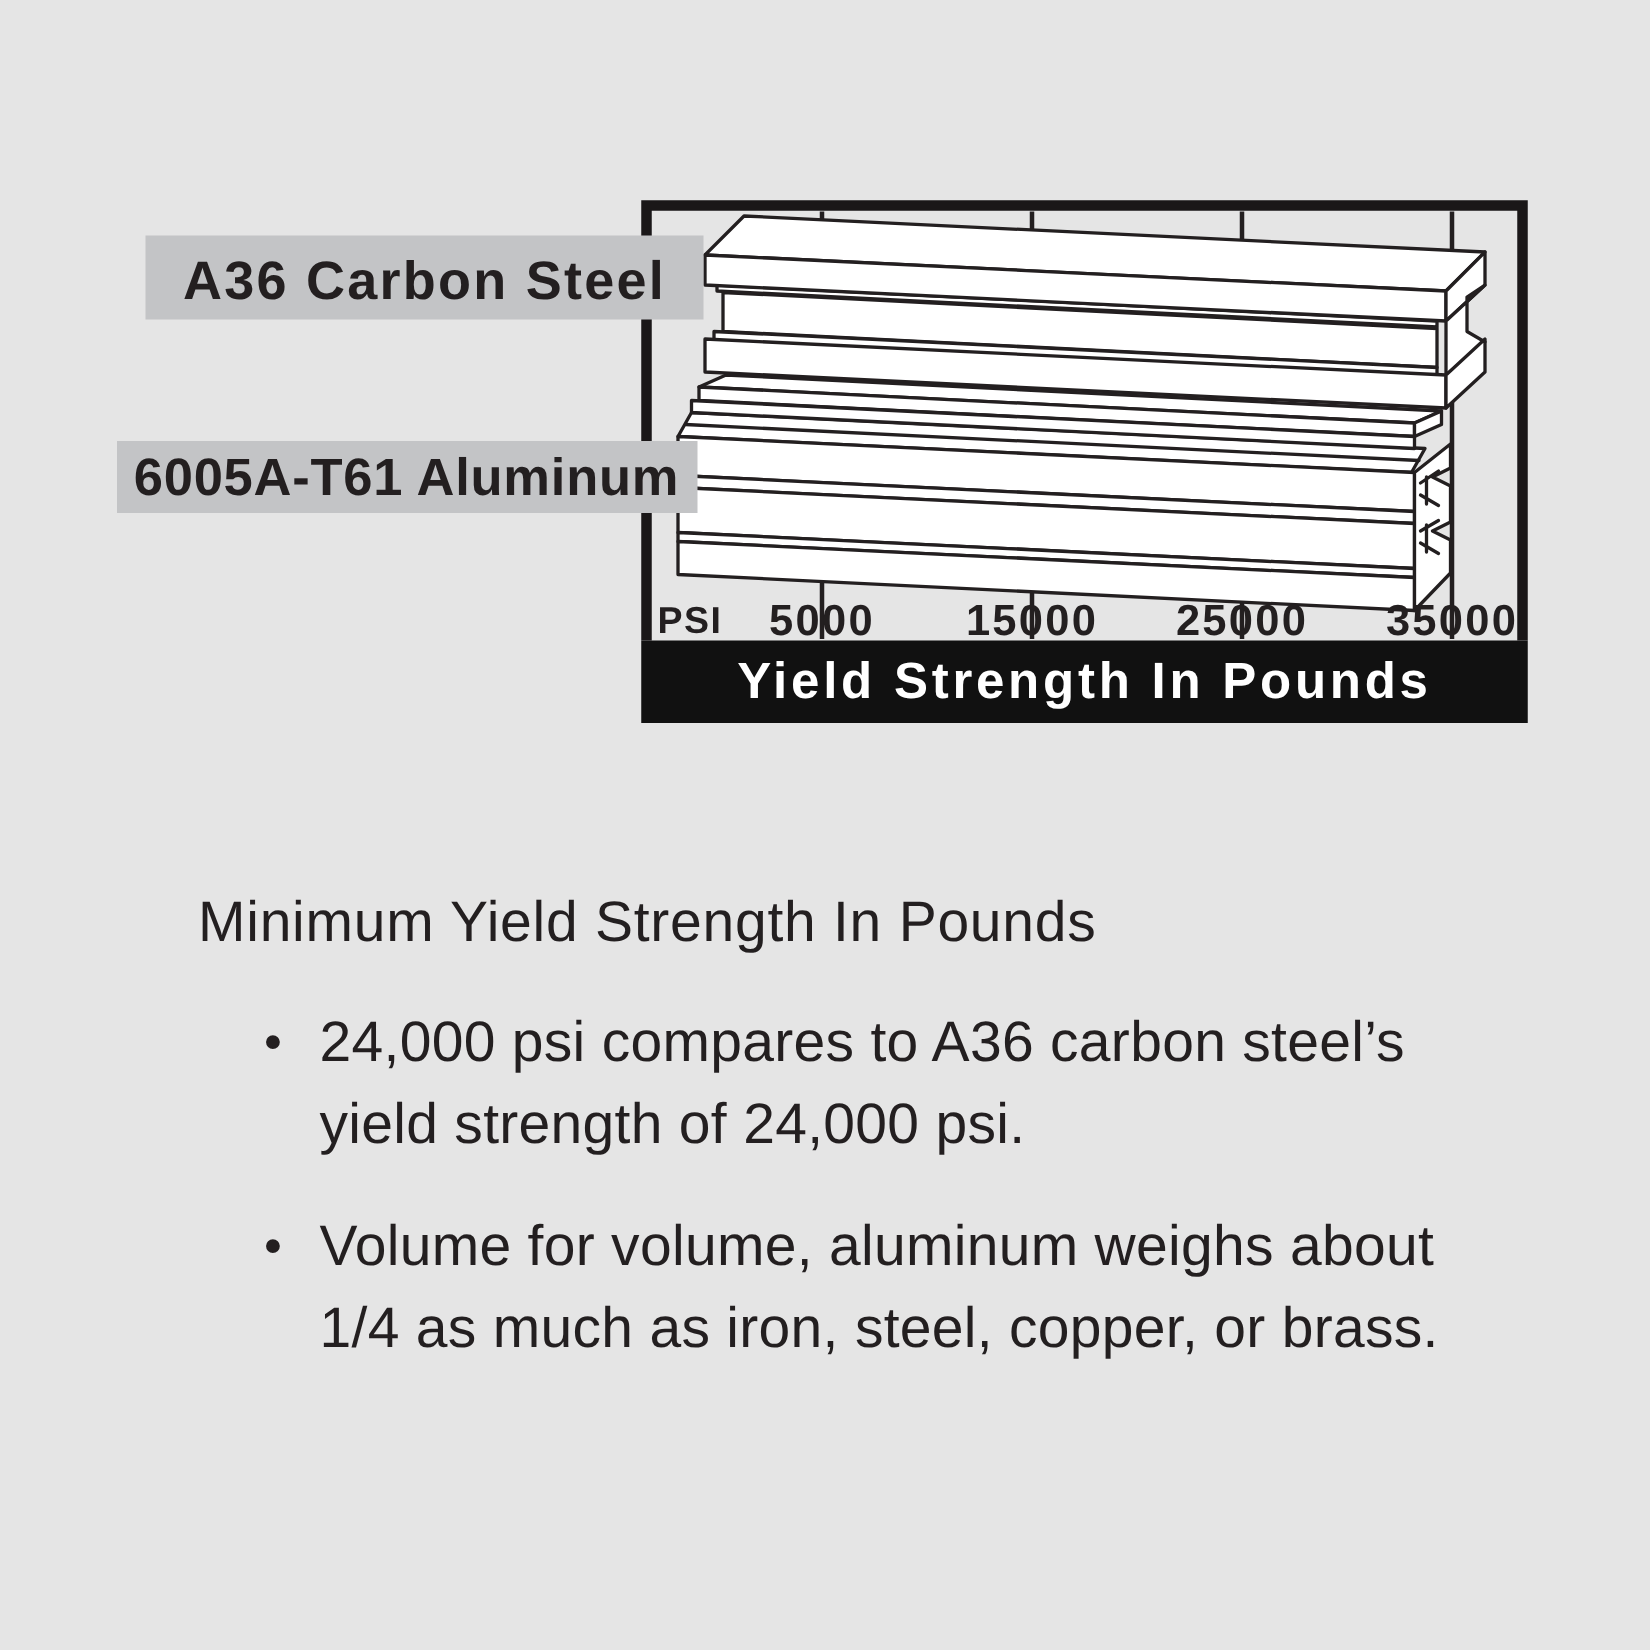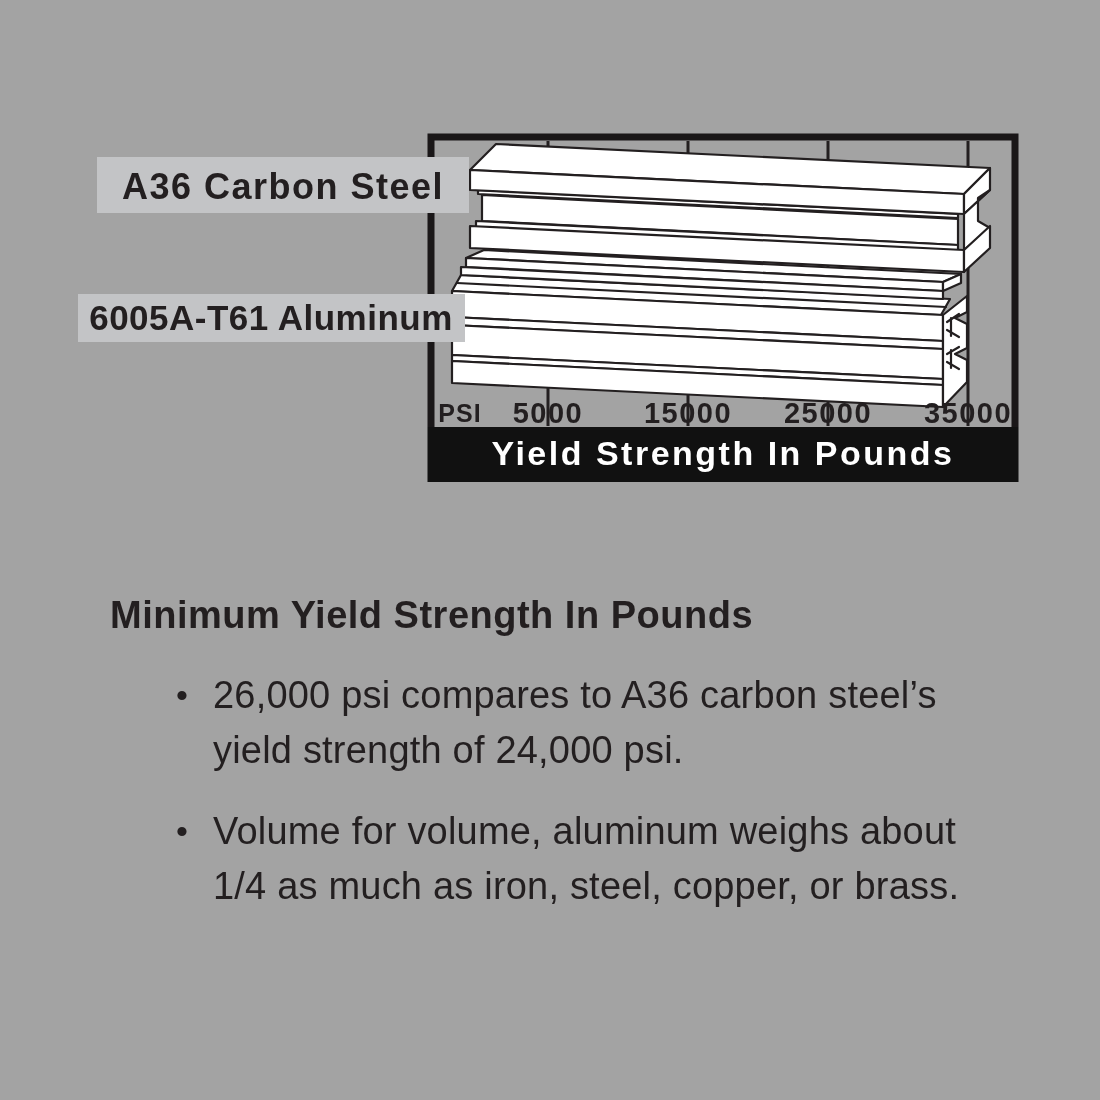--- a/index.html
+++ b/index.html
@@ -1,38 +1,38 @@
 <!DOCTYPE html>
 <html><head>
 <meta charset="utf-8">
 <style>
   html,body{margin:0;padding:0;background:#fff;}
   .page{
-    position:relative;width:1100px;height:1100px;background:#a3a3a3;
+    position:relative;width:1100px;height:1100px;background:#e5e5e5;
     font-family:"Liberation Sans", sans-serif;color:#231f20;overflow:hidden;
   }
   .chart-svg{position:absolute;left:0;top:0;}
   .svg-label{
     font-family:"Liberation Sans", sans-serif;
     font-weight:bold;fill:#231f20;
   }
   .band-label{font-size:36px;letter-spacing:1.5px;}
   .band-label-2{font-size:35px;letter-spacing:0.5px;}
   .psi-label{font-size:25px;letter-spacing:1px;}
   .tick-label{font-size:29px;letter-spacing:1.5px;}
   .title-label{font-size:34px;letter-spacing:2.5px;fill:#ffffff;}
   .beam path, .beam line{stroke:#231f20;stroke-width:2.2;stroke-linejoin:round;stroke-linecap:round;}
   .beam .face{fill:#ffffff;}
   .beam .detail{fill:none;}
   .gridline{stroke:#231f20;stroke-width:3;}
   .frame{fill:none;stroke:#1a1718;stroke-width:7;}
 
   .heading{
-    position:absolute;left:110px;top:594px;
-    font-size:38px;font-weight:bold;letter-spacing:0.5px;
+    position:absolute;left:132px;top:594px;
+    font-size:38px;font-weight:normal;letter-spacing:0.5px;
   }
   .bullets{position:absolute;left:176px;top:668px;width:830px;}
   .bullet{display:flex;align-items:flex-start;}
   .bullet + .bullet{margin-top:26px;}
   .bullet .dot{
     width:37px;flex:0 0 37px;font-size:34px;line-height:55px;
   }
   .bullet .lines{flex:1;}
   .bullet .line{font-size:38px;line-height:55px;letter-spacing:0.2px;}
 </style>
@@ -109,21 +109,21 @@
       <text class="svg-label title-label" x="723" y="465" text-anchor="middle">Yield Strength In Pounds</text>
     </g>
   </svg>
 
   <div class="heading">Minimum Yield Strength In Pounds</div>
 
   <div class="bullets">
     <div class="bullet">
       <span class="dot">•</span>
       <span class="lines">
-        <span class="line" style="display:block">26,000 psi compares to A36 carbon steel’s</span>
+        <span class="line" style="display:block">24,000 psi compares to A36 carbon steel’s</span>
         <span class="line" style="display:block">yield strength of 24,000 psi.</span>
       </span>
     </div>
     <div class="bullet">
       <span class="dot">•</span>
       <span class="lines">
         <span class="line" style="display:block">Volume for volume, aluminum weighs about</span>
         <span class="line" style="display:block">1/4 as much as iron, steel, copper, or brass.</span>
       </span>
     </div>

